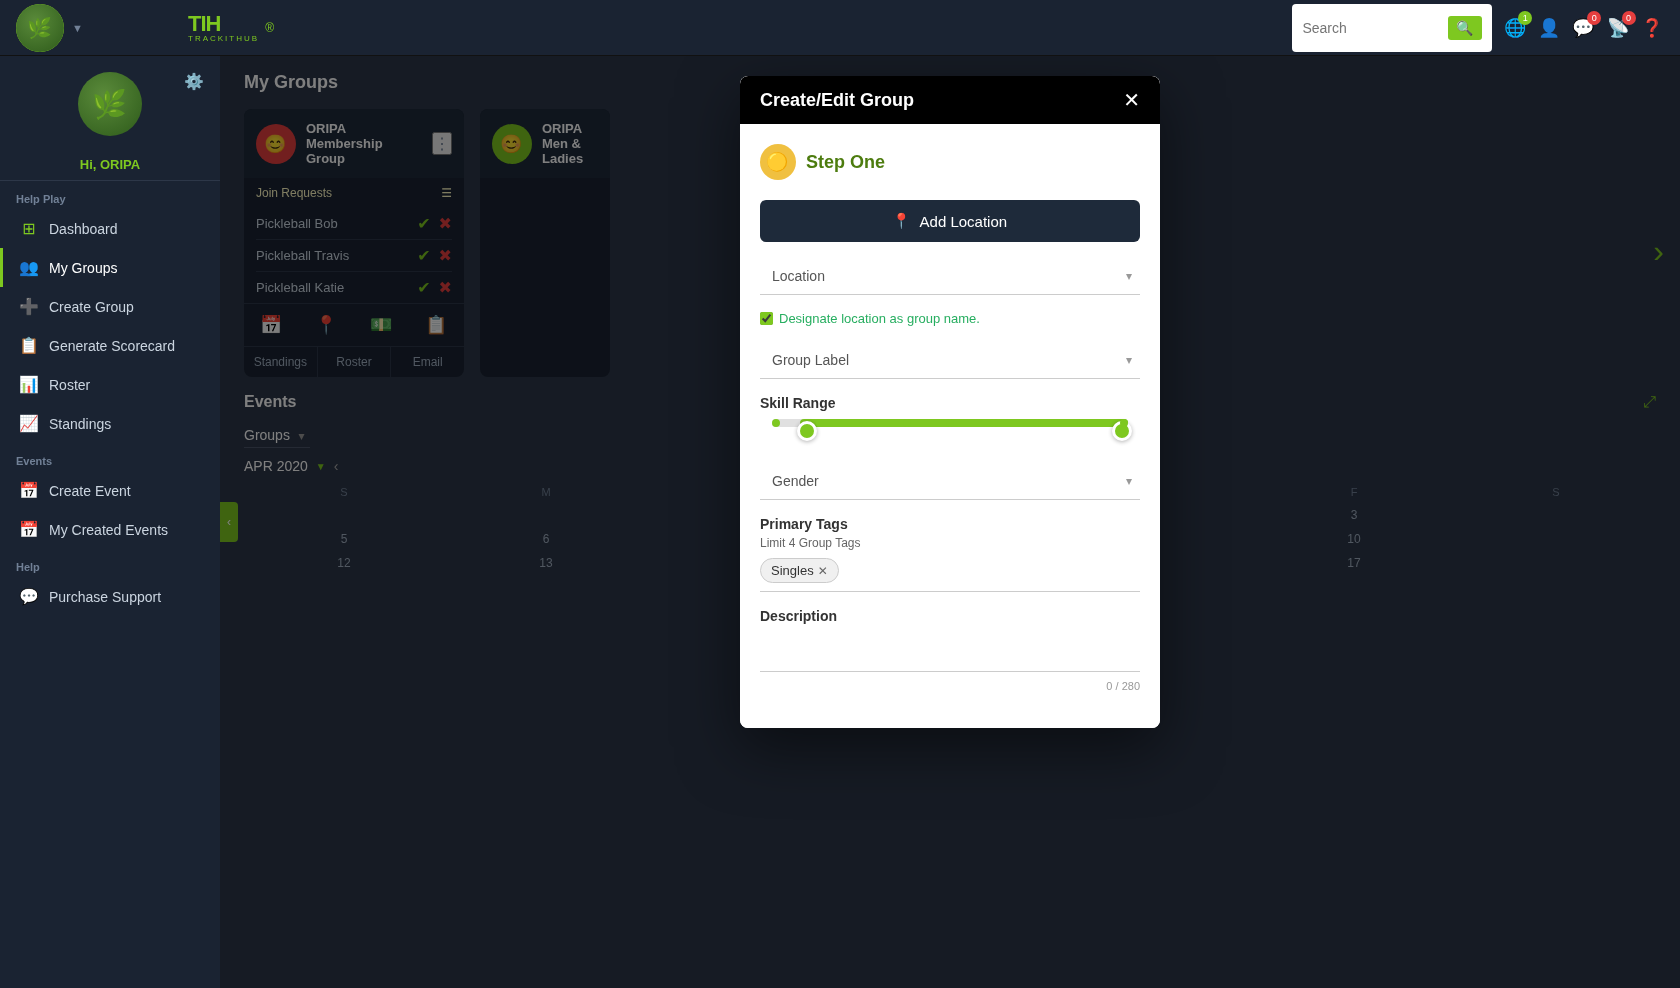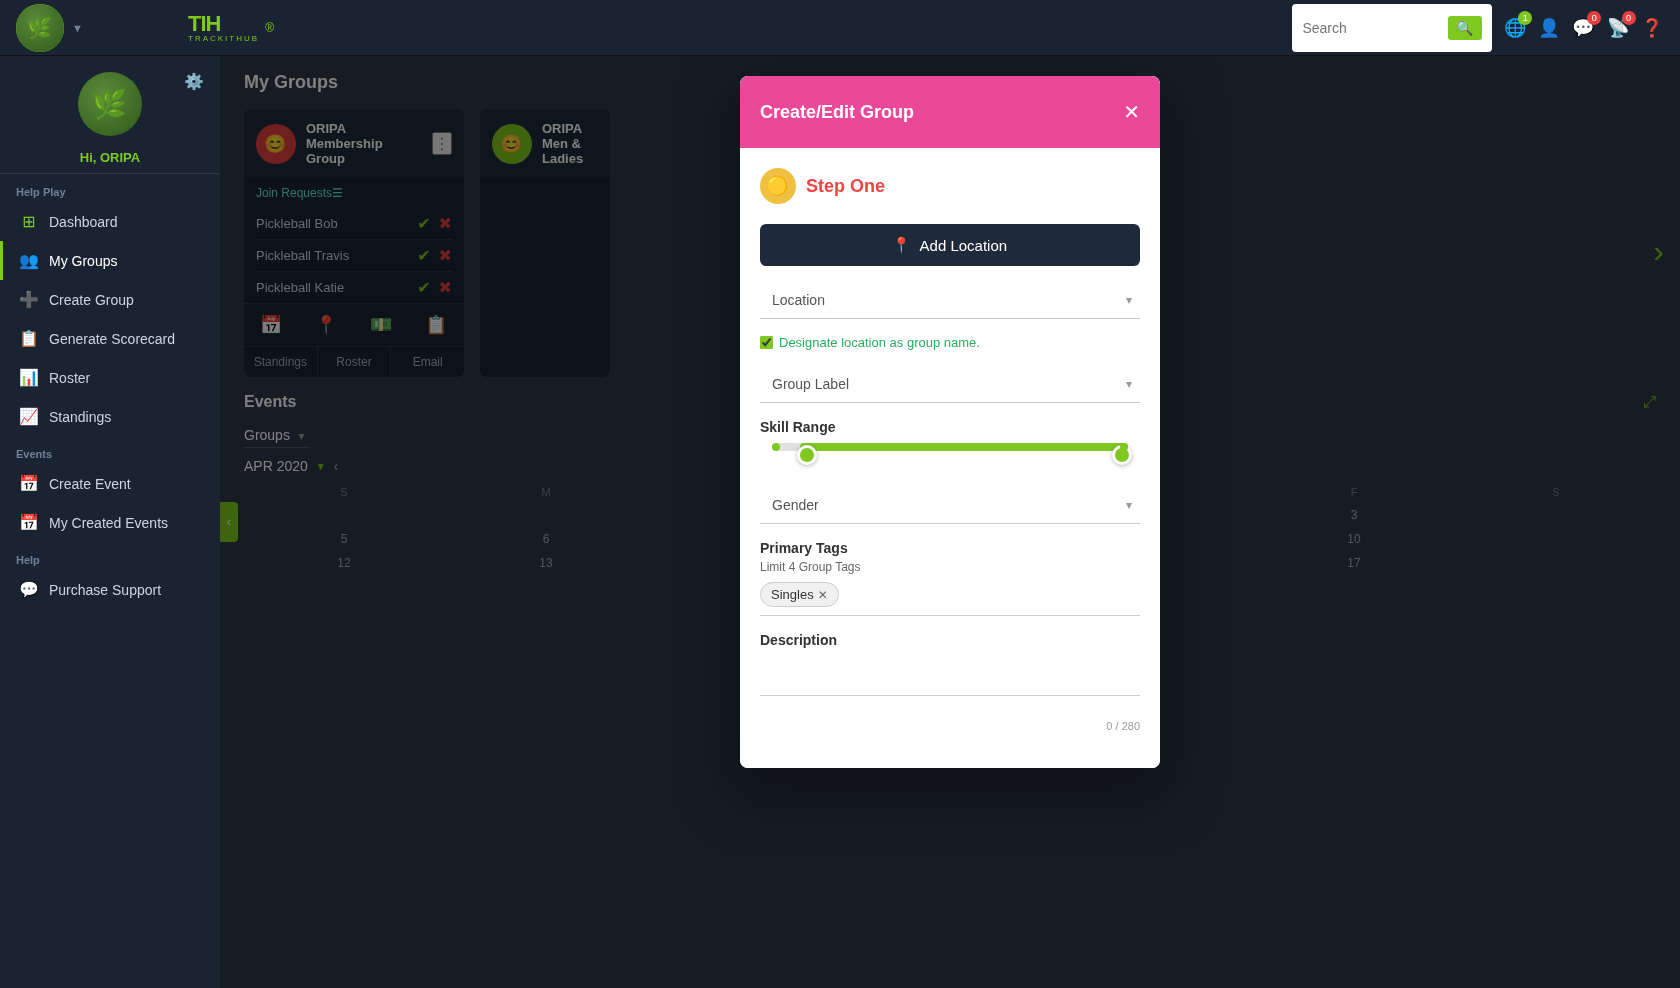--- a/index.html
+++ b/index.html
@@ -53,21 +53,21 @@
     .avatar-circle {
       width: 64px; height: 64px; border-radius: 50%; background: #7ec820;
       display: flex; align-items: center; justify-content: center; font-size: 24px; overflow: hidden;
       position: relative;
     }
     .avatar-img {
       width: 100%; height: 100%; object-fit: cover;
       background: radial-gradient(circle at 40% 35%, #4a7a3a, #2d5a1a);
       border-radius: 50%;
     }
-    .user-greeting { font-size: 13px; color: #7ec820; font-weight: 600; margin-top: 14px; }
+    .user-greeting { font-size: 13px; color: #7ec820; font-weight: 600; margin-top: 21px; }
 
     .sidebar-section-label { font-size: 11px; color: #718096; padding: 12px 16px 4px; text-transform: none; font-weight: 600; }
     .sidebar-item {
       display: flex; align-items: center; gap: 10px; padding: 10px 16px; cursor: pointer;
       color: #cbd5e0; font-size: 14px; font-weight: 500; border-left: 3px solid transparent;
     }
     .sidebar-item.active { border-left-color: #7ec820; color: #fff; }
     .sidebar-item .icon { font-size: 16px; color: #7ec820; width: 20px; text-align: center; }
 
     
@@ -83,22 +83,22 @@
     .group-card-header {
       display: flex; align-items: center; gap: 10px; padding: 12px; background: #1e2a3a;
     }
     .group-avatar { width: 40px; height: 40px; border-radius: 50%; display: flex; align-items: center; justify-content: center; font-size: 18px; }
     .group-avatar.red { background: #e53e3e; }
     .group-avatar.green { background: #7ec820; }
     .group-name { font-size: 13px; font-weight: 600; color: #fff; flex: 1; }
     .group-menu-btn { color: #718096; cursor: pointer; font-size: 16px; }
 
     .join-requests-bar {
-      display: flex; justify-content: flex-start; align-items: center; padding: 8px 12px;
-      font-size: 12px; color: #5eead4;
+      display: flex; justify-content: space-between; align-items: center; padding: 8px 12px;
+      font-size: 12px; color: #fef9c3;
     }
     .join-requests-list { padding: 0 12px; }
     .join-request-item {
       display: flex; align-items: center; gap: 8px; padding: 6px 0; border-bottom: 1px solid #2d3748;
       font-size: 13px; color: #cbd5e0;
     }
     .join-request-item:last-child { border-bottom: none; }
     .request-name { flex: 1; }
     .req-btn { background: none; border: none; cursor: pointer; font-size: 16px; }
     .req-btn.accept { color: #7ec820; }
@@ -147,32 +147,32 @@
     
     .modal-overlay {
       position: absolute; inset: 0; background: rgba(0,0,0,0.5); z-index: 100;
       display: flex; align-items: flex-start; justify-content: center; padding-top: 20px;
     }
     .modal {
       background: #fff; border-radius: 8px; width: 420px; max-height: 780px; overflow-y: auto;
       box-shadow: 0 20px 60px rgba(0,0,0,0.5); position: relative;
     }
     .modal-header {
-      background: #ec4899; color: #fff; padding: 24px 20px;
+      background: #000000; color: #fff; padding: 12px 20px;
       display: flex; justify-content: space-between; align-items: center;
       border-radius: 8px 8px 0 0;
     }
     .modal-title { font-size: 18px; font-weight: 600; }
     .modal-close { background: none; border: none; color: #fff; font-size: 20px; cursor: pointer; }
 
     .modal-body { padding: 20px; background: #fff; }
 
     .step-header { display: flex; align-items: center; gap: 10px; margin-bottom: 20px; }
     .step-icon { width: 36px; height: 36px; background: #f0c040; border-radius: 50%; display: flex; align-items: center; justify-content: center; font-size: 18px; }
-    .step-label { font-size: 18px; font-weight: 600; color: #ef4444; }
+    .step-label { font-size: 18px; font-weight: 600; color: #4d7c0f; }
 
     .add-location-btn {
       width: 100%; background: #1e2a3a; color: #fff; border: none; border-radius: 6px;
       padding: 12px 16px; font-size: 15px; cursor: pointer; display: flex; align-items: center; justify-content: center; gap: 8px;
       margin-bottom: 16px;
     }
 
     .form-group { margin-bottom: 16px; position: relative; }
     .form-select {
       width: 100%; padding: 10px 12px; border: none; border-bottom: 1px solid #ccc;
@@ -211,21 +211,21 @@
       font-size: 13px; color: #333; display: flex; align-items: center; gap: 4px;
     }
     .tag-remove { cursor: pointer; color: #666; font-size: 12px; }
 
     .description-section { margin-bottom: 16px; }
     .desc-label { font-size: 14px; font-weight: 700; color: #333; margin-bottom: 8px; }
     .desc-textarea {
       width: 100%; border: none; border-bottom: 1px solid #ccc; outline: none; resize: none;
       font-size: 13px; color: #555; background: transparent; min-height: 40px;
     }
-    .desc-count { text-align: right; font-size: 11px; color: #999; margin-top: 20px; }
+    .desc-count { text-align: right; font-size: 11px; color: #999; margin-top: 4px; }
     .logo-container { display: flex; flex-direction: column; line-height: 1; }
 
     
     .sidebar-wrapper { position: relative; display: flex; }
   </style>
 </head>
 <body>
 
 <div class="topnav">
   <div style="width:220px; display:flex; align-items:center; gap:8px; flex-shrink:0;">

